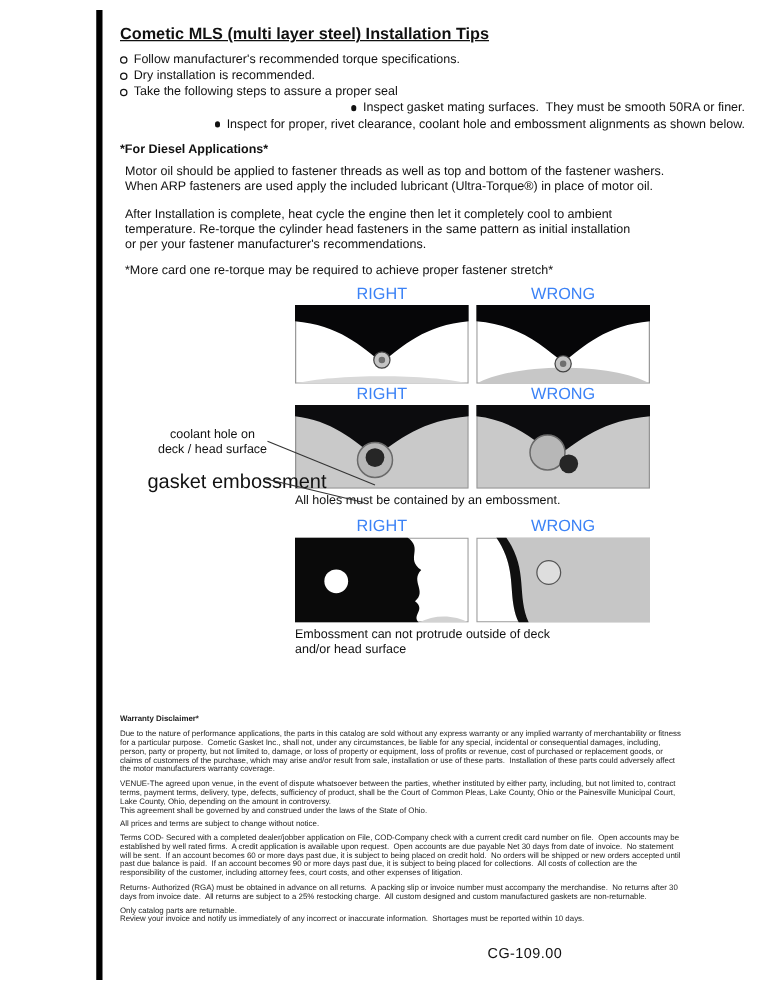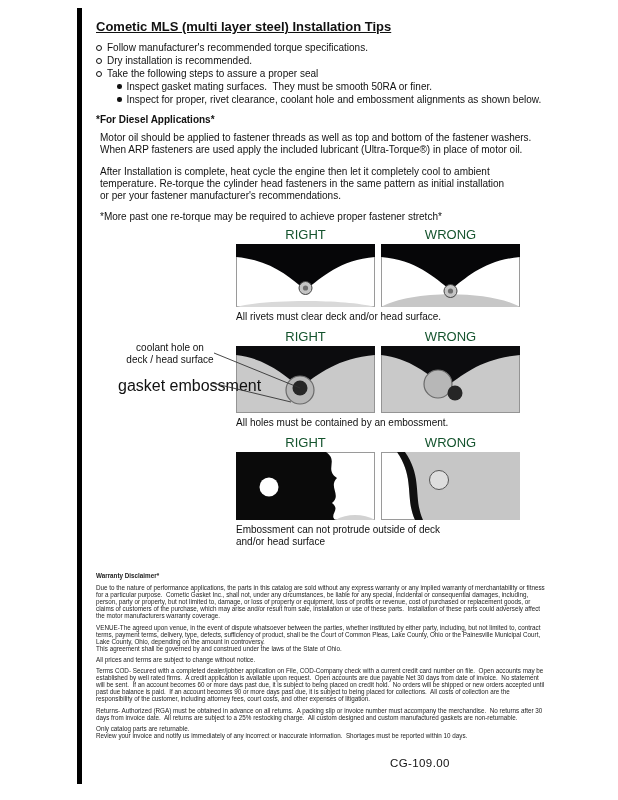--- a/index.html
+++ b/index.html
@@ -10,26 +10,26 @@
   .left-rule{position:absolute;left:77px;top:8px;width:5px;height:788px;background:#000;}
   .title{
     position:absolute;left:96px;top:19px;font-size:13px;font-weight:bold;
     text-decoration:underline;white-space:nowrap;
   }
   .tips{position:absolute;left:96px;top:41px;width:500px;font-size:10px;}
   .tip{display:flex;align-items:center;line-height:13px;}
   .tip .txt{white-space:pre-wrap;}
   .bullet-open{flex:none;width:4px;height:4px;border:1px solid #111;border-radius:50%;margin-right:5px;}
   .bullet-filled{flex:none;width:4.5px;height:4.5px;background:#111;border-radius:50%;margin-right:5px;}
-  .tip.sub{margin-left:21px;}
+  .tip.sub{margin-left:21px;justify-content:flex-end;}
   .diesel{position:absolute;left:96px;top:114px;width:472px;}
   .diesel-heading{font-size:10px;font-weight:bold;margin:0 0 7px 0;}
   .diesel p{font-size:10px;line-height:12.3px;margin:0 0 9px 4px;white-space:pre-wrap;}
   .diagrams{position:absolute;left:236px;top:227px;width:285px;}
-  .diag-headers{display:flex;font-size:13px;line-height:15px;color:#14532d;}
+  .diag-headers{display:flex;font-size:13px;line-height:15px;color:#3b82f6;}
   .diag-headers span{width:139px;text-align:center;}
   .diag-headers span + span{margin-left:6px;}
   .diag-panels{display:flex;margin-top:2px;}
   .diag-panels svg{display:block;}
   .diag-panels svg + svg{margin-left:6px;}
   .diag-caption{font-size:10px;line-height:12px;margin-top:4px;margin-bottom:6px;white-space:pre-line;}
   .annotation-1{
     position:absolute;left:124px;top:342px;width:92px;font-size:10px;line-height:11.5px;
     text-align:center;white-space:pre-line;
   }
@@ -71,21 +71,21 @@
     </div>
   </div>
 
   <div class="diesel">
     <div class="diesel-heading">*For Diesel Applications*</div>
     <p>Motor oil should be applied to fastener threads as well as top and bottom of the fastener washers.
 When ARP fasteners are used apply the included lubricant (Ultra-Torque®) in place of motor oil.</p>
     <p>After Installation is complete, heat cycle the engine then let it completely cool to ambient
 temperature. Re-torque the cylinder head fasteners in the same pattern as initial installation
 or per your fastener manufacturer's recommendations.</p>
-    <p>*More past one re-torque may be required to achieve proper fastener stretch*</p>
+    <p>*More card one re-torque may be required to achieve proper fastener stretch*</p>
   </div>
 
   <div class="diagrams">
 
     <div class="diag-row">
       <div class="diag-headers">
         <span>RIGHT</span>
         <span>WRONG</span>
       </div>
       <div class="diag-panels">
@@ -97,21 +97,20 @@
           <circle cx="69.5" cy="44" r="2.6" fill="#6e6e6e"></circle>
         </svg>
         <svg width="139" height="63" viewBox="0 0 139 63">
           <rect x="0.5" y="0.5" width="138" height="62" fill="#ffffff" stroke="#9a9a9a"></rect>
           <path d="M0,0 H139 V13 C104,16 86,33 69.5,46 C53,33 35,16 0,13 Z" fill="#060608"></path>
           <path d="M0,63 C30,46 109,46 139,63 Z" fill="#c7c7c7"></path>
           <circle cx="69.5" cy="47" r="6.5" fill="#c4c4c4" stroke="#444"></circle>
           <circle cx="69.5" cy="47" r="2.6" fill="#6e6e6e"></circle>
         </svg>
       </div>
-      <div class="diag-caption">All rivets must clear deck and/or head surface.</div>
     </div>
 
     <div class="diag-row">
       <div class="diag-headers">
         <span>RIGHT</span>
         <span>WRONG</span>
       </div>
       <div class="diag-panels">
         <svg width="139" height="67" viewBox="0 0 139 67">
           <rect x="0.5" y="0.5" width="138" height="66" fill="#c9c9c9" stroke="#949494"></rect>

